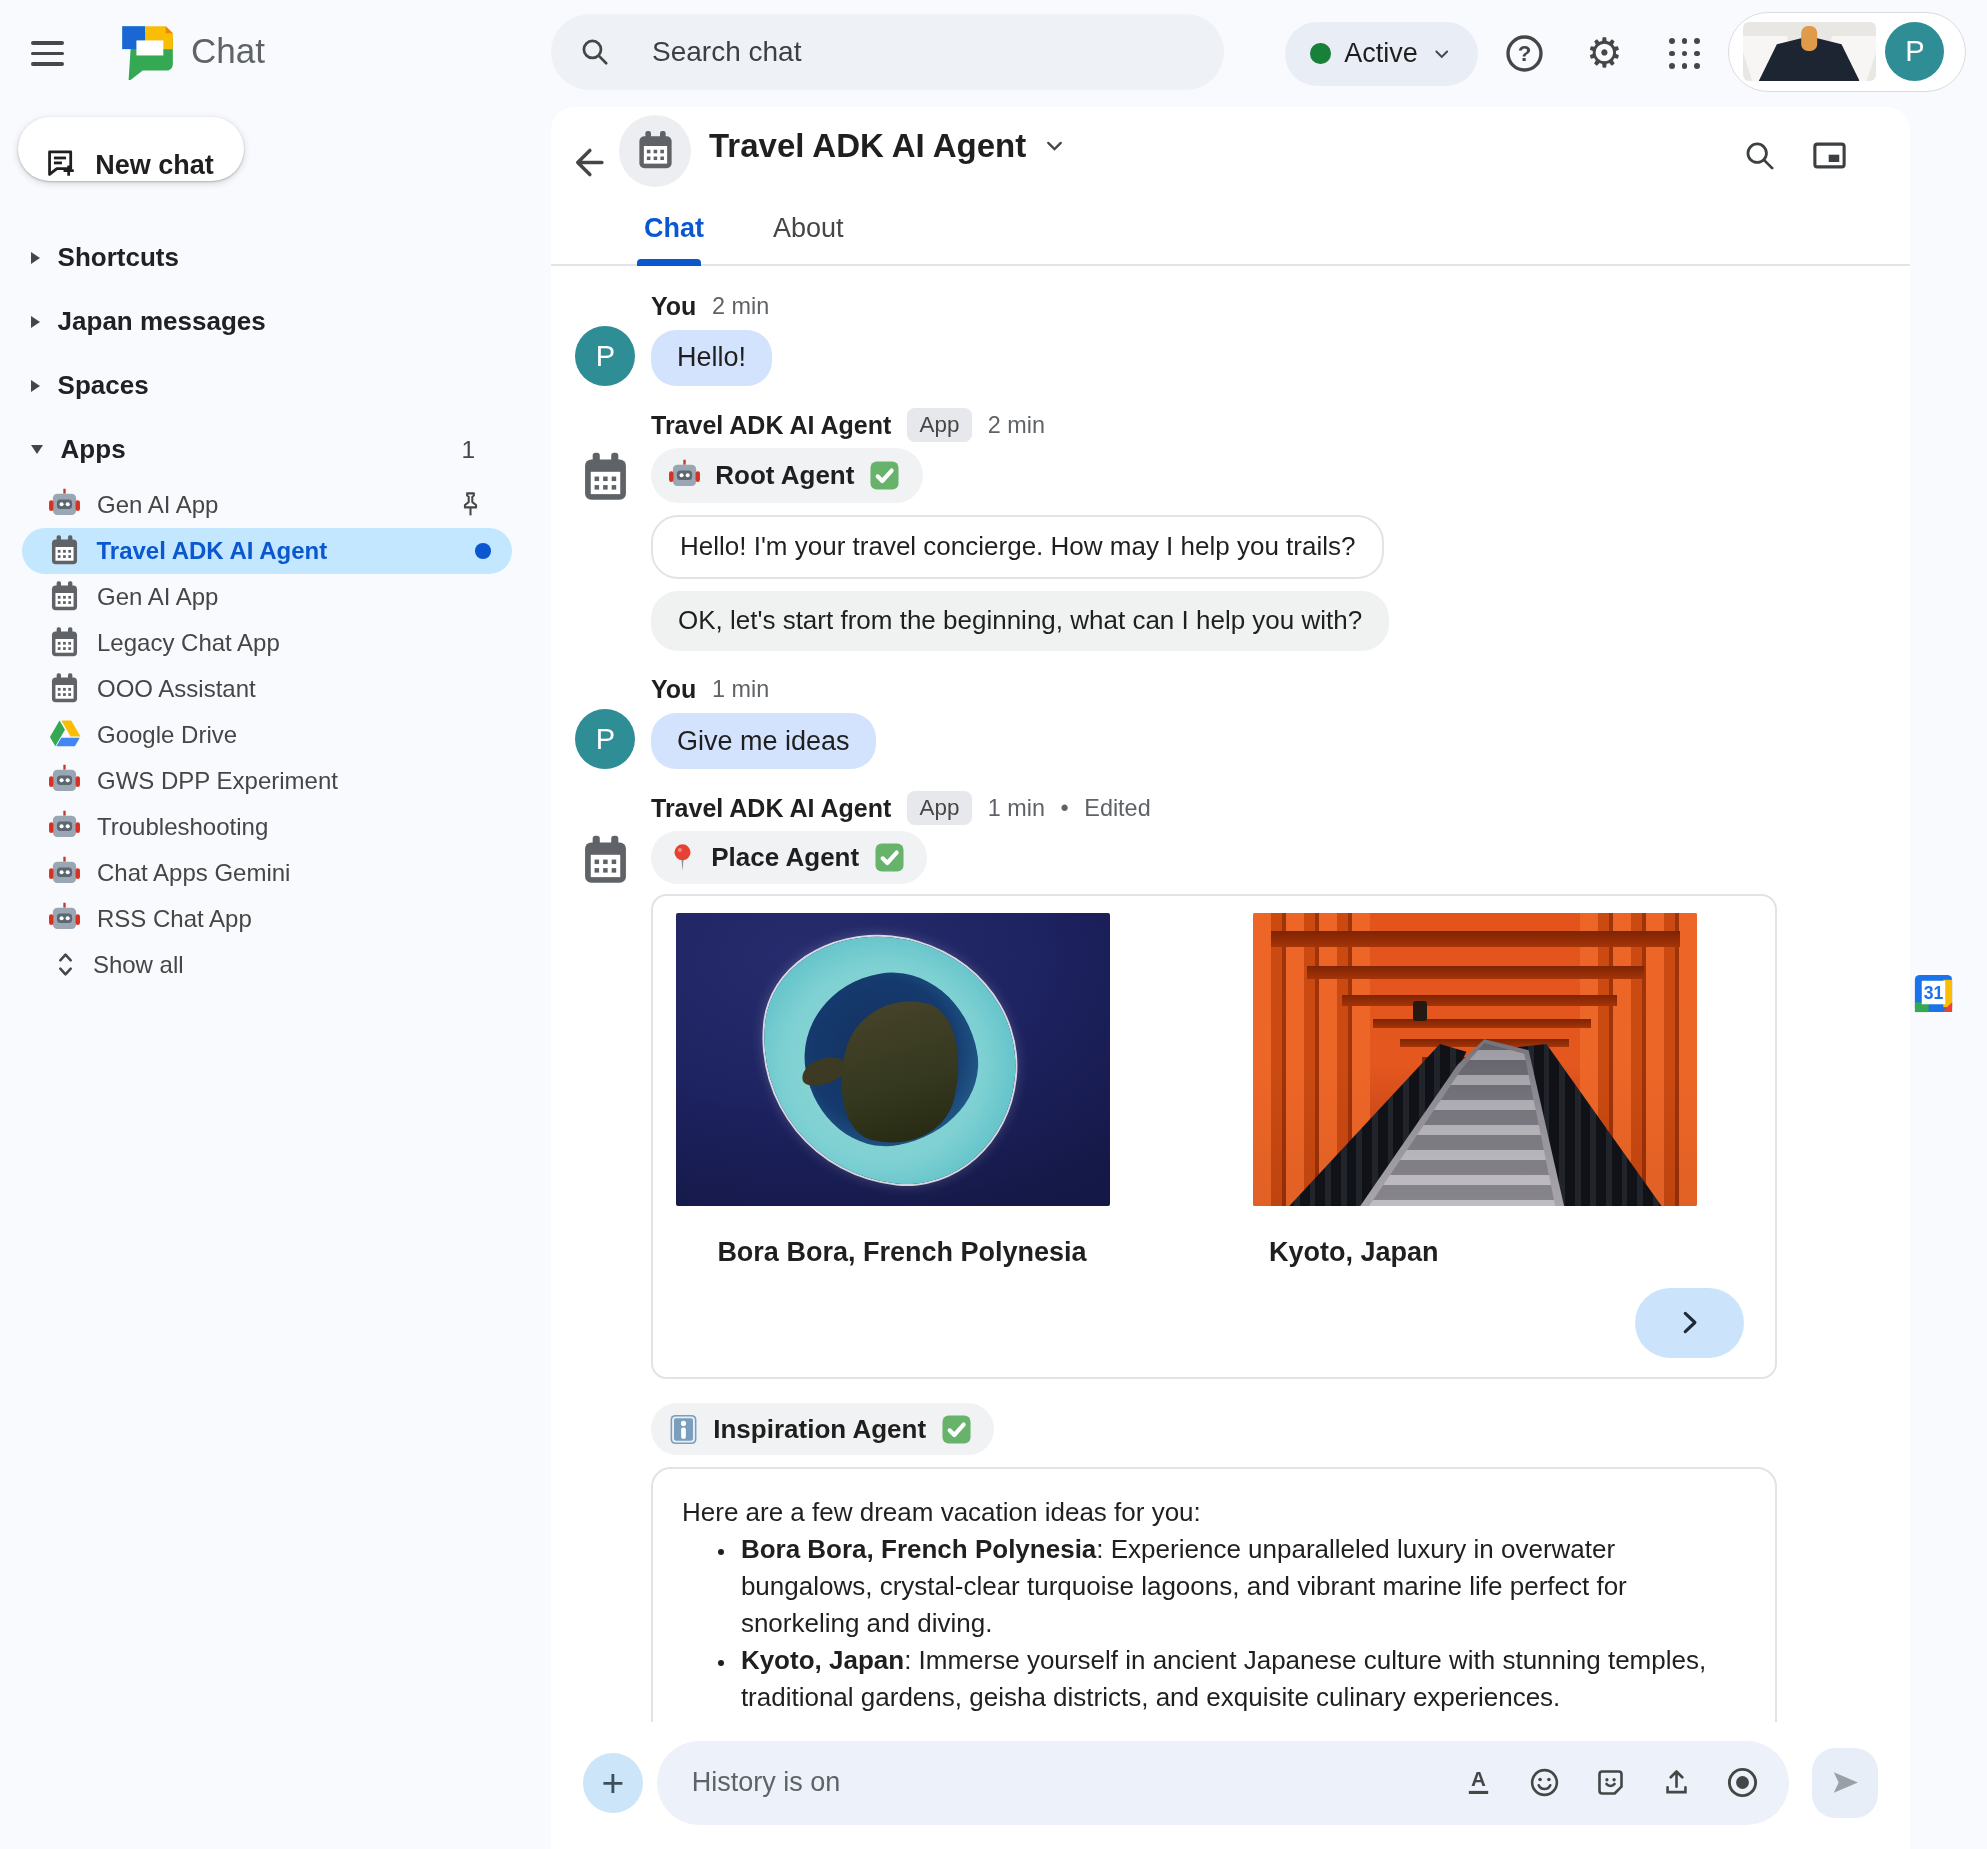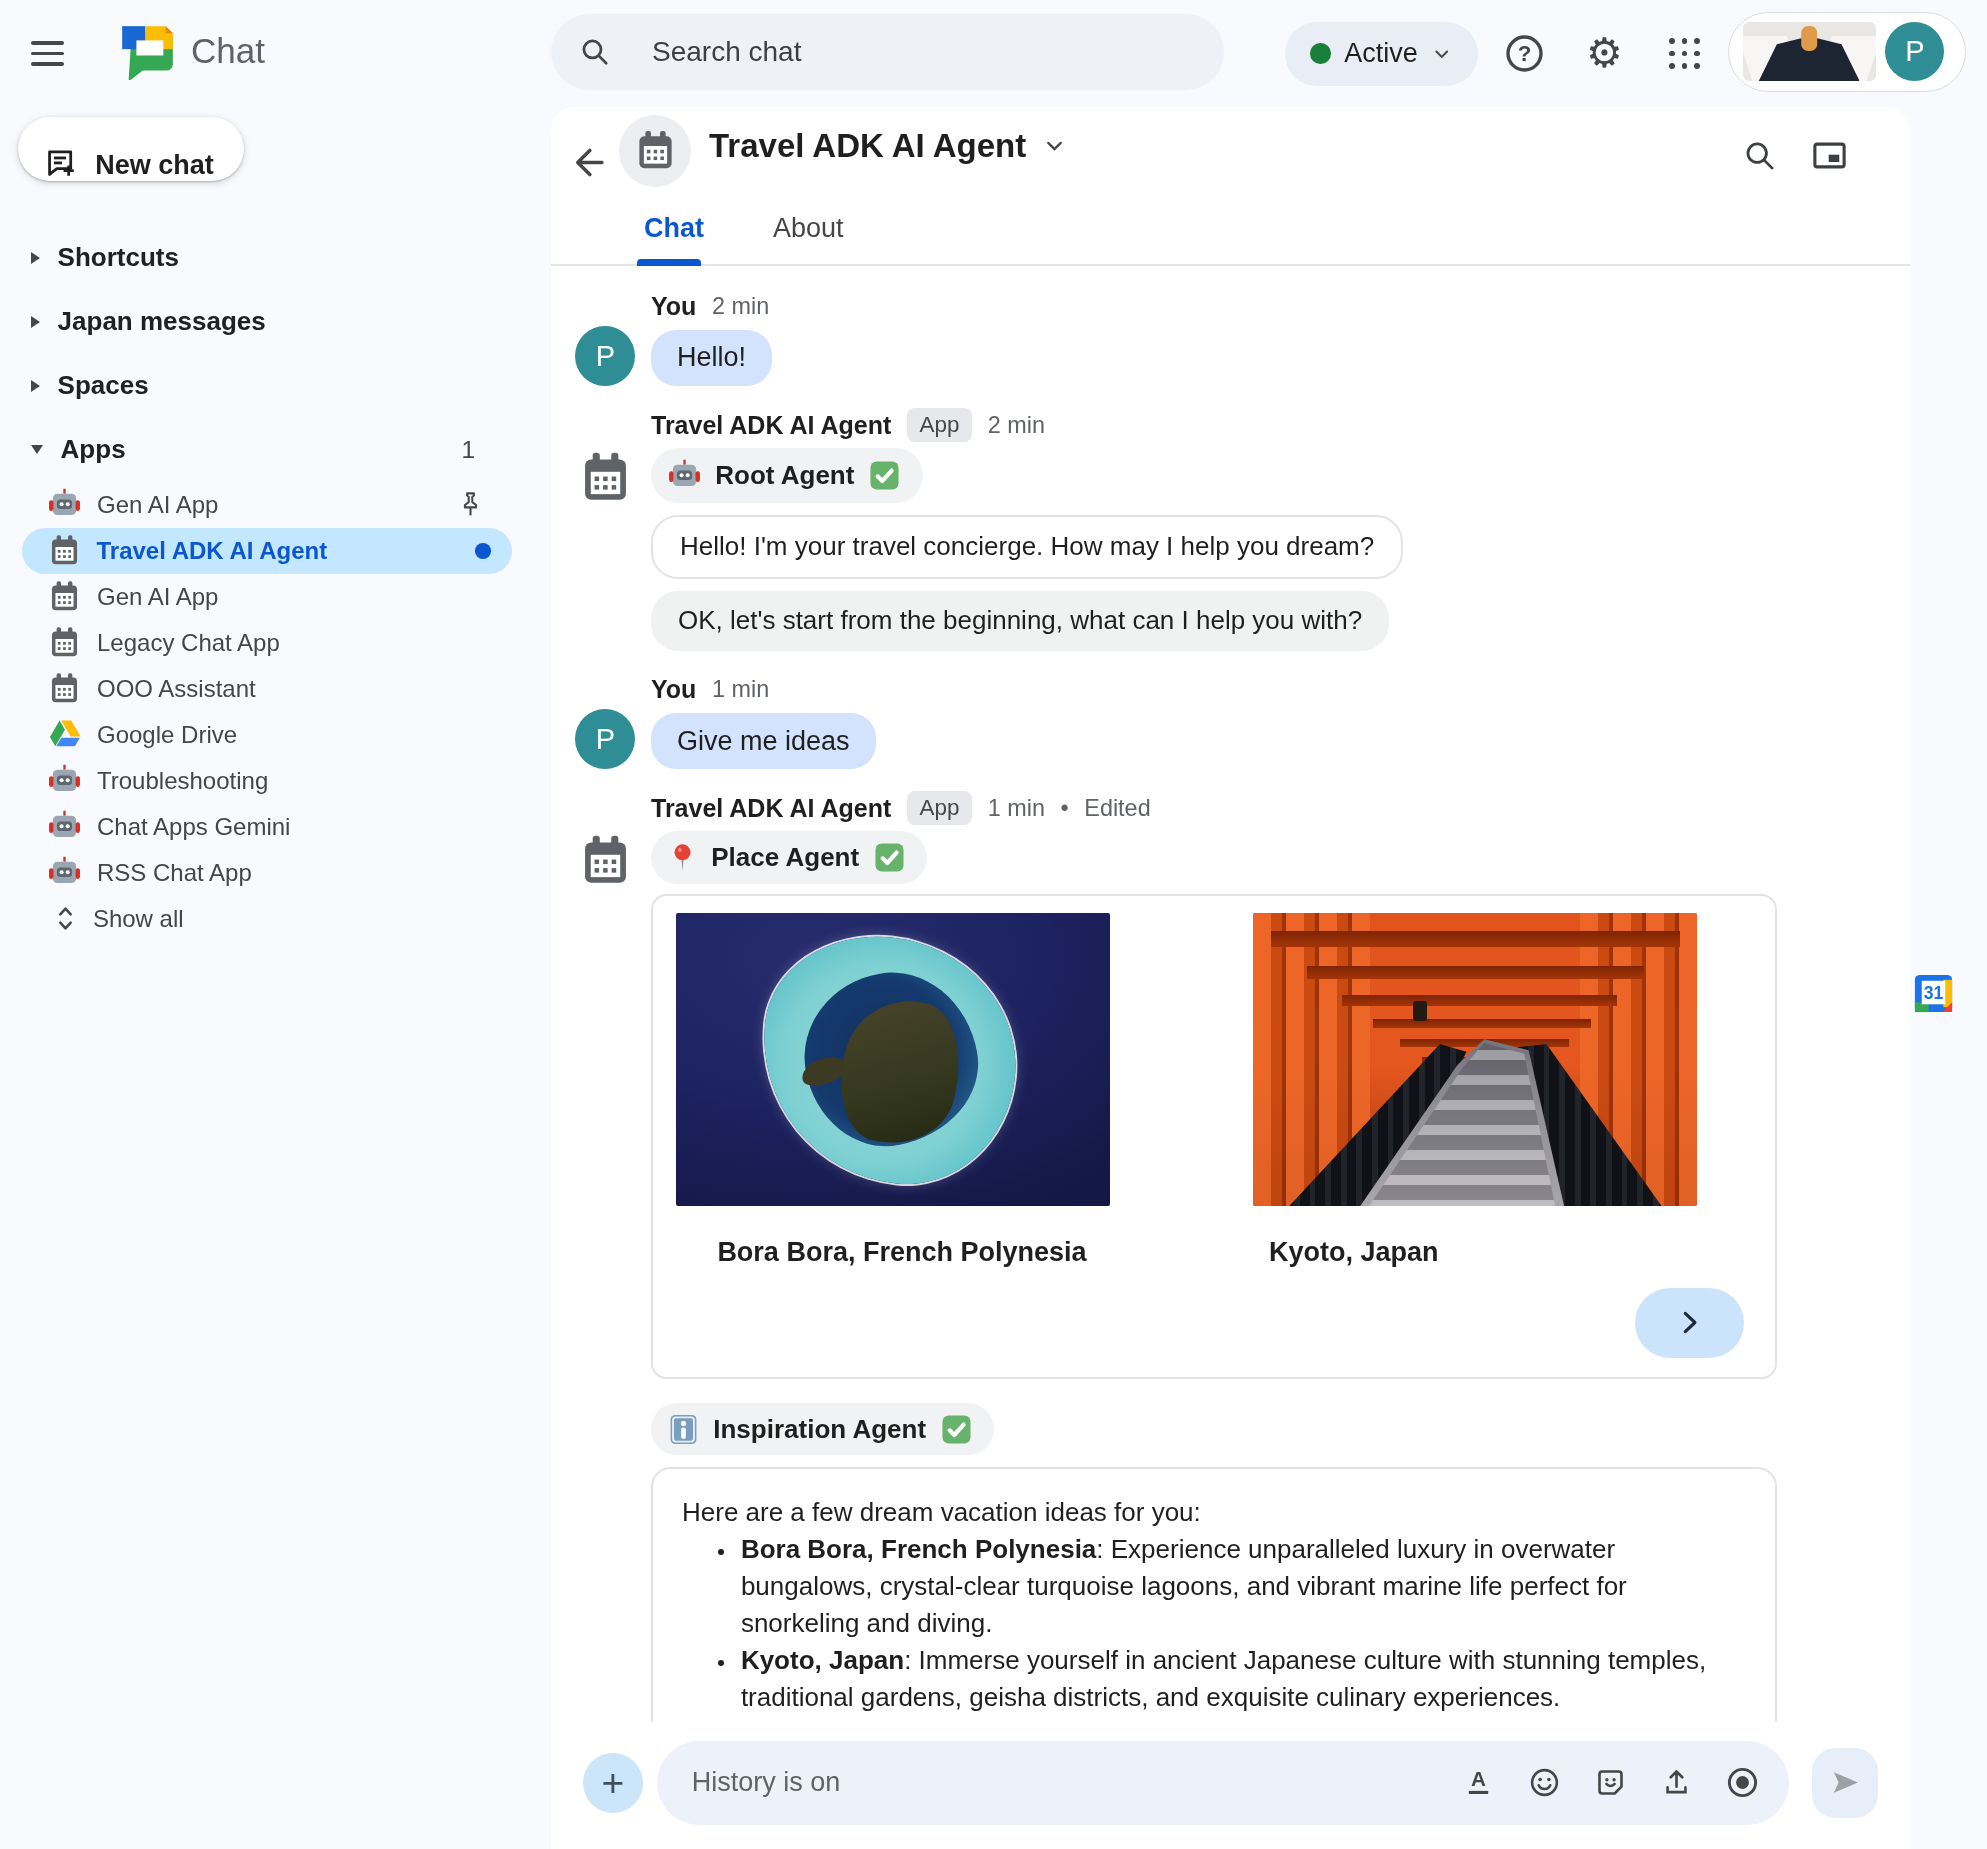--- a/index.html
+++ b/index.html
@@ -361,20 +361,26 @@
     <div class="app-row">
       <svg class="ic" viewBox="0 0 36 36" width="35" height="35">
           <use href="#sym-drive"></use>
         </svg>
       <span class="lbl">Google Drive</span>
     </div>
     <div class="app-row">
       <svg class="ic" viewBox="0 0 36 36" width="35" height="35">
           <use href="#sym-robot"></use>
         </svg>
+      <span class="lbl">GWS DPP Experiment</span>
+    </div>
+    <div class="app-row">
+      <svg class="ic" viewBox="0 0 36 36" width="35" height="35">
+          <use href="#sym-robot"></use>
+        </svg>
       <span class="lbl">Troubleshooting</span>
     </div>
     <div class="app-row">
       <svg class="ic" viewBox="0 0 36 36" width="35" height="35">
           <use href="#sym-robot"></use>
         </svg>
       <span class="lbl">Chat Apps Gemini</span>
     </div>
     <div class="app-row">
       <svg class="ic" viewBox="0 0 36 36" width="35" height="35">
@@ -460,21 +466,21 @@
         <div class="agent-chip">
           <svg width="35" height="35" viewBox="0 0 24 24">
               <use href="#sym-robot"></use>
             </svg>
           <span class="nm">Root Agent</span>
           <svg width="33" height="33" viewBox="0 0 24 24">
               <use href="#sym-check"></use>
             </svg>
         </div>
         <br>
-        <div class="bubble-outline">Hello! I'm your travel concierge. How may I help you dream?</div>
+        <div class="bubble-outline">Hello! I'm your travel concierge. How may I help you trails?</div>
         <br>
         <div class="bubble-gray">OK, let's start from the beginning, what can I help you with?</div>
       </div>
     </div>
 
     <div class="msg">
       <div class="avcol">
         <div class="avatar-circle" style="width:60px;height:60px;margin-top:35px;">P</div>
       </div>
       <div class="mcontent">

